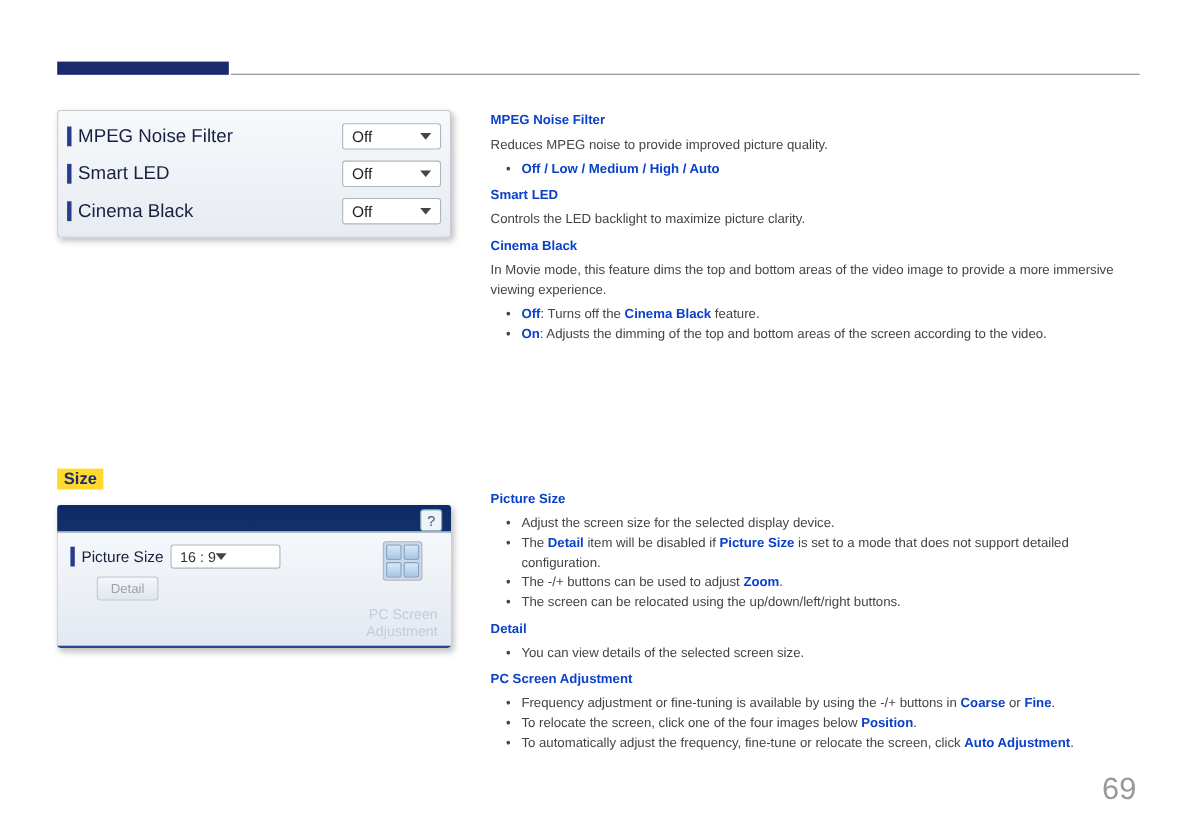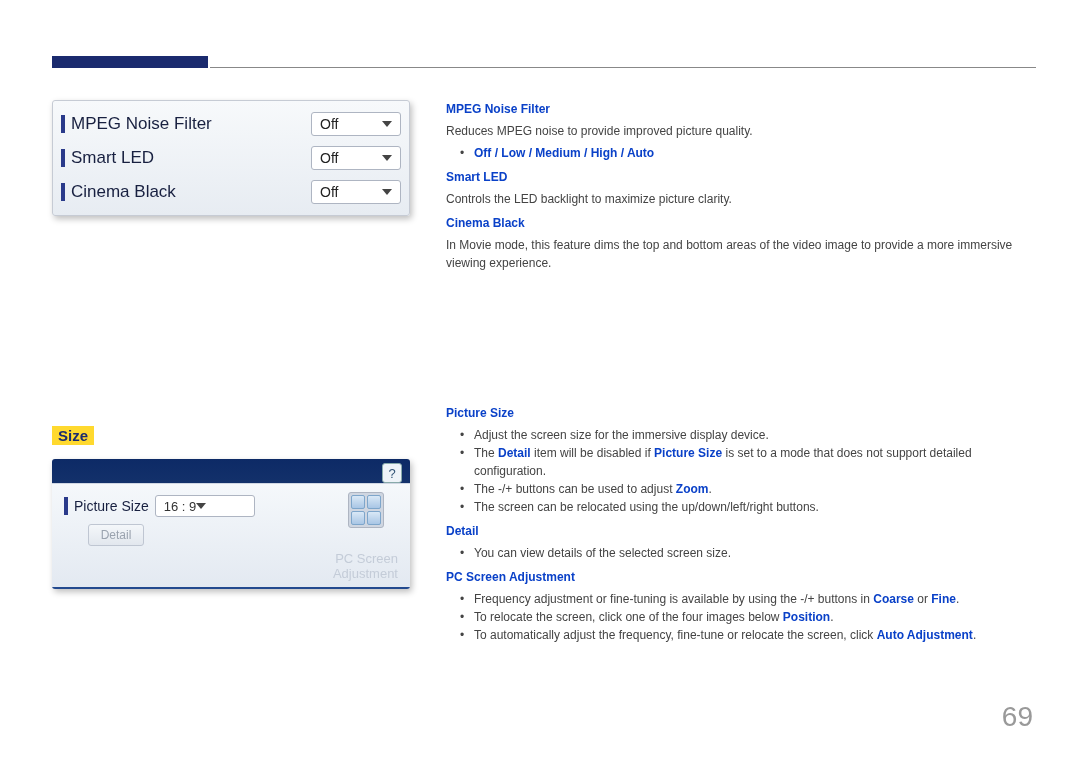--- a/index.html
+++ b/index.html
@@ -273,26 +273,30 @@
     <p>Reduces MPEG noise to provide improved picture quality.</p>
     <ul>
       <li><span class="kw">Off / Low / Medium / High / Auto</span></li>
     </ul>
 
     <div class="h-blue">Smart LED</div>
     <p>Controls the LED backlight to maximize picture clarity.</p>
 
     <div class="h-blue">Cinema Black</div>
     <p>In Movie mode, this feature dims the top and bottom areas of the video image to provide a more immersive viewing experience.</p>
+    <ul>
+      <li><span class="kw">Off</span><span>: Turns off the </span><span class="kw">Cinema Black</span><span> feature.</span></li>
+      <li><span class="kw">On</span><span>: Adjusts the dimming of the top and bottom areas of the screen according to the video.</span></li>
+    </ul>
 
     <div class="spacer-lg"></div>
 
     <div class="h-blue">Picture Size</div>
     <ul>
-      <li>Adjust the screen size for the immersive display device.</li>
+      <li>Adjust the screen size for the selected display device.</li>
       <li><span>The </span><span class="kw">Detail</span><span> item will be disabled if </span><span class="kw">Picture Size</span><span> is set to a mode that does not support detailed configuration.</span></li>
       <li><span>The -/+ buttons can be used to adjust </span><span class="kw">Zoom</span><span>.</span></li>
       <li>The screen can be relocated using the up/down/left/right buttons.</li>
     </ul>
 
     <div class="h-blue">Detail</div>
     <ul>
       <li>You can view details of the selected screen size.</li>
     </ul>
 

